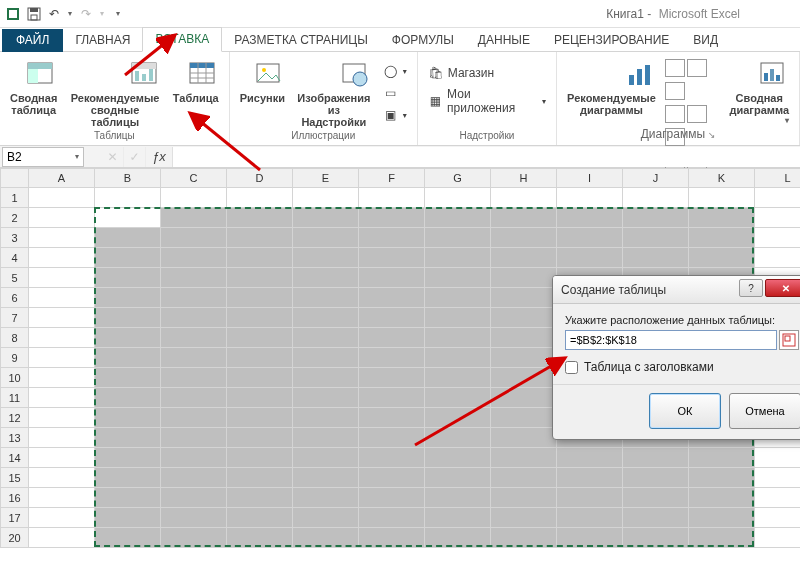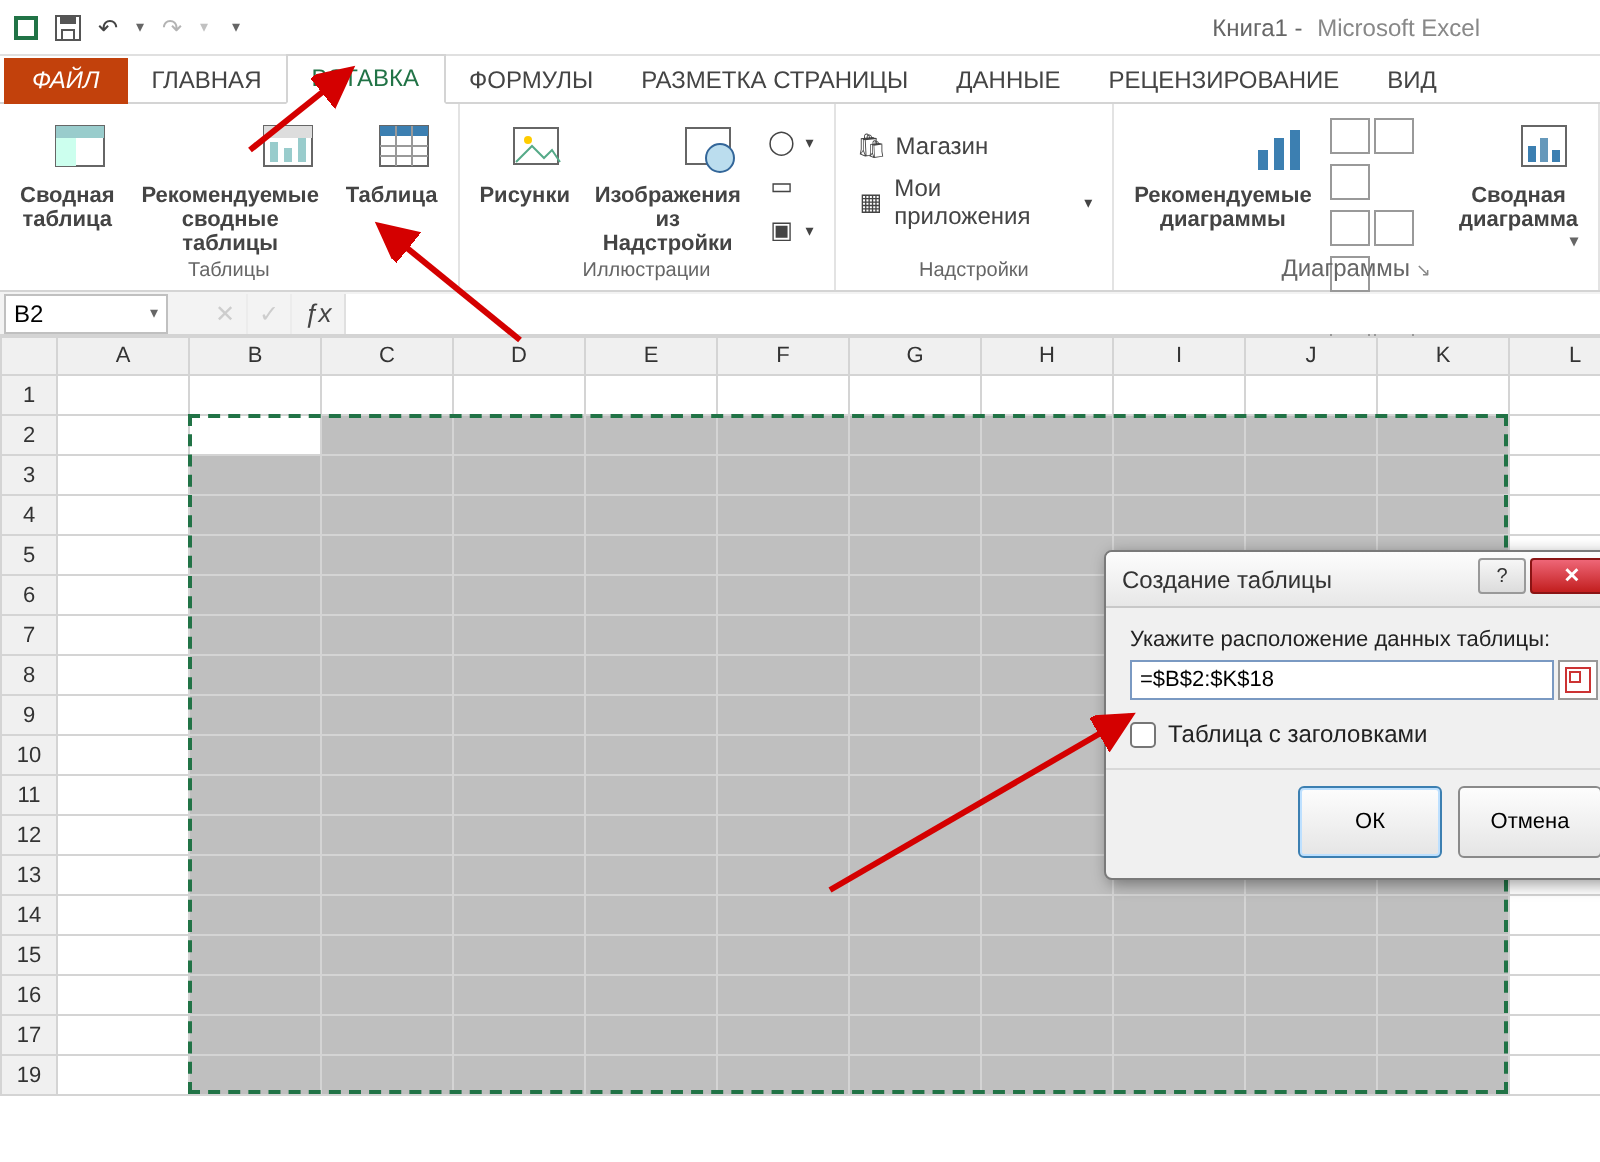--- a/index.html
+++ b/index.html
@@ -9,21 +9,21 @@
   .title-bar { height: 28px; background: #fff; border-bottom: 1px solid #e0e0e0; display: flex; align-items: center; position: relative; }
   .qat { display: flex; align-items: center; gap: 4px; padding-left: 6px; }
   .qat .ic { width: 16px; height: 16px; display: inline-flex; align-items: center; justify-content: center; color: #444; }
   .qat .dd { width: 8px; display: inline-flex; align-items: center; justify-content: center; color: #666; font-size: 8px; }
   .title-bar .workbook-title { position: absolute; left: 50%; transform: translateX(-50%); color: #666; font-size: 12px; }
   .title-bar .app-name { color: #888; font-size: 12px; margin-left: 4px; }
 
   
   .ribbon-tabs { display: flex; align-items: flex-end; height: 24px; background: #fff; border-bottom: 1px solid #d4d4d4; padding-left: 2px; }
   .ribbon-tabs .tab { padding: 4px 12px 5px; font-size: 12px; color: #444; cursor: pointer; position: relative; top: 1px; }
-  .ribbon-tabs .tab.file { background: #c2410c; color: #fff; padding: 4px 14px 5px; font-style: italic; }
+  .ribbon-tabs .tab.file { background: #0c4a6e; color: #fff; padding: 4px 14px 5px; }
   .ribbon-tabs .tab.active { color: #217346; border: 1px solid #d4d4d4; border-bottom: 1px solid #fff; background: #fff; }
 
   
   .ribbon { background: #fff; border-bottom: 1px solid #d4d4d4; display: flex; height: 94px; }
   .group { border-right: 1px solid #e3e3e3; padding: 2px 6px 2px 6px; display: flex; flex-direction: column; align-items: center; justify-content: space-between; }
   .group-label { font-size: 10px; color: #666; text-align: center; padding-bottom: 2px; }
   .group-body { display: flex; align-items: flex-start; gap: 4px; height: 72px; }
   .vbtn { display: flex; flex-direction: column; align-items: flex-end; justify-content: flex-start; padding: 2px 4px; cursor: pointer; font-weight: bold; }
   .vbtn .icon { width: 32px; height: 32px; display: flex; align-items: center; justify-content: center; margin: 2px 0 2px; }
   .vbtn .lbl { font-size: 11px; color: #444; text-align: center; line-height: 1.1; }
@@ -103,22 +103,22 @@
     <span>Книга1</span>
     <span> - </span>
     <span class="app-name">Microsoft Excel</span>
   </div>
 </div>
 
 <div class="ribbon-tabs">
   <div class="tab file">ФАЙЛ</div>
   <div class="tab">ГЛАВНАЯ</div>
   <div class="tab active">ВСТАВКА</div>
+  <div class="tab">РАЗМЕТКА СТРАНИЦЫ</div>
   <div class="tab">ФОРМУЛЫ</div>
-  <div class="tab">РАЗМЕТКА СТРАНИЦЫ</div>
   <div class="tab">ДАННЫЕ</div>
   <div class="tab">РЕЦЕНЗИРОВАНИЕ</div>
   <div class="tab">ВИД</div>
 </div>
 
 <div class="ribbon">
 
   <div class="group">
     <div class="group-body">
       <div class="vbtn">
@@ -535,21 +535,21 @@
           <td class="sel"></td>
           <td class="sel"></td>
           <td class="sel"></td>
           <td class="sel"></td>
           <td class="sel"></td>
           <td class="sel"></td>
           <td class="sel"></td>
           <td class=""></td>
         </tr>
         <tr>
-          <th class="rh">19</th>
+          <th class="rh">20</th>
           <td class=""></td>
           <td class="sel"></td>
           <td class="sel"></td>
           <td class="sel"></td>
           <td class="sel"></td>
           <td class="sel"></td>
           <td class="sel"></td>
           <td class="sel"></td>
           <td class="sel"></td>
           <td class="sel"></td>

